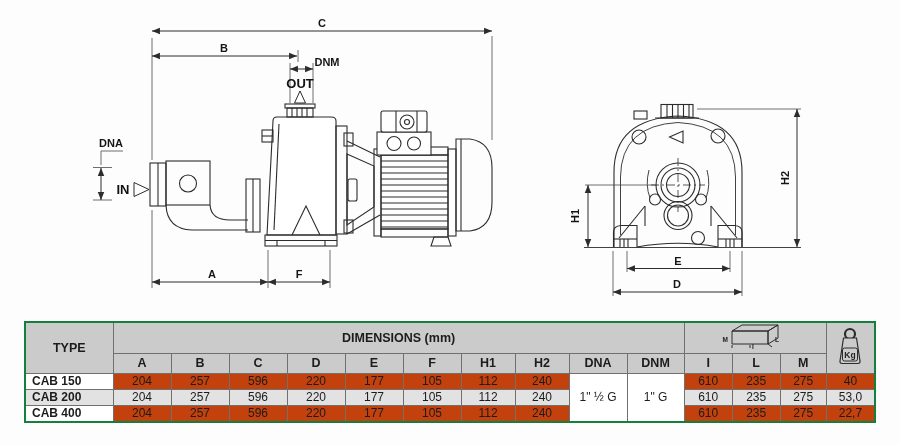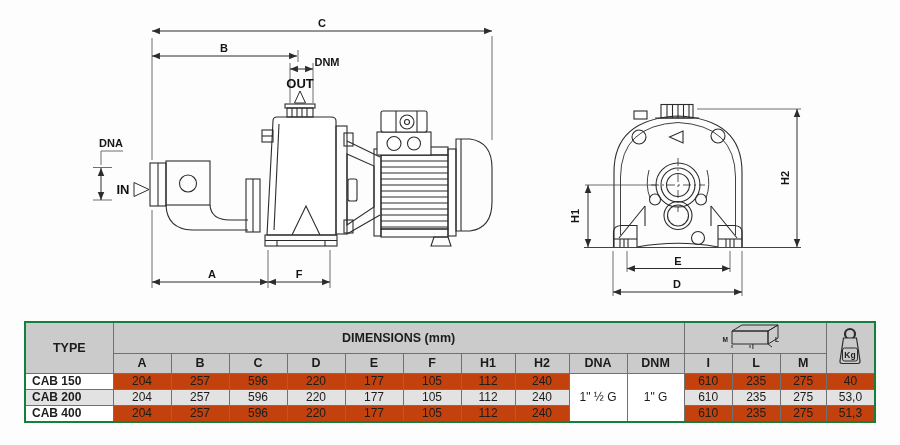--- a/index.html
+++ b/index.html
@@ -309,17 +309,17 @@
         <td>257</td>
         <td>596</td>
         <td>220</td>
         <td>177</td>
         <td>105</td>
         <td>112</td>
         <td>240</td>
         <td>610</td>
         <td>235</td>
         <td>275</td>
-        <td>51,3</td>
+        <td>22,7</td>
       </tr>
     </tbody>
   </table>
 </div>
 
 </body></html>

